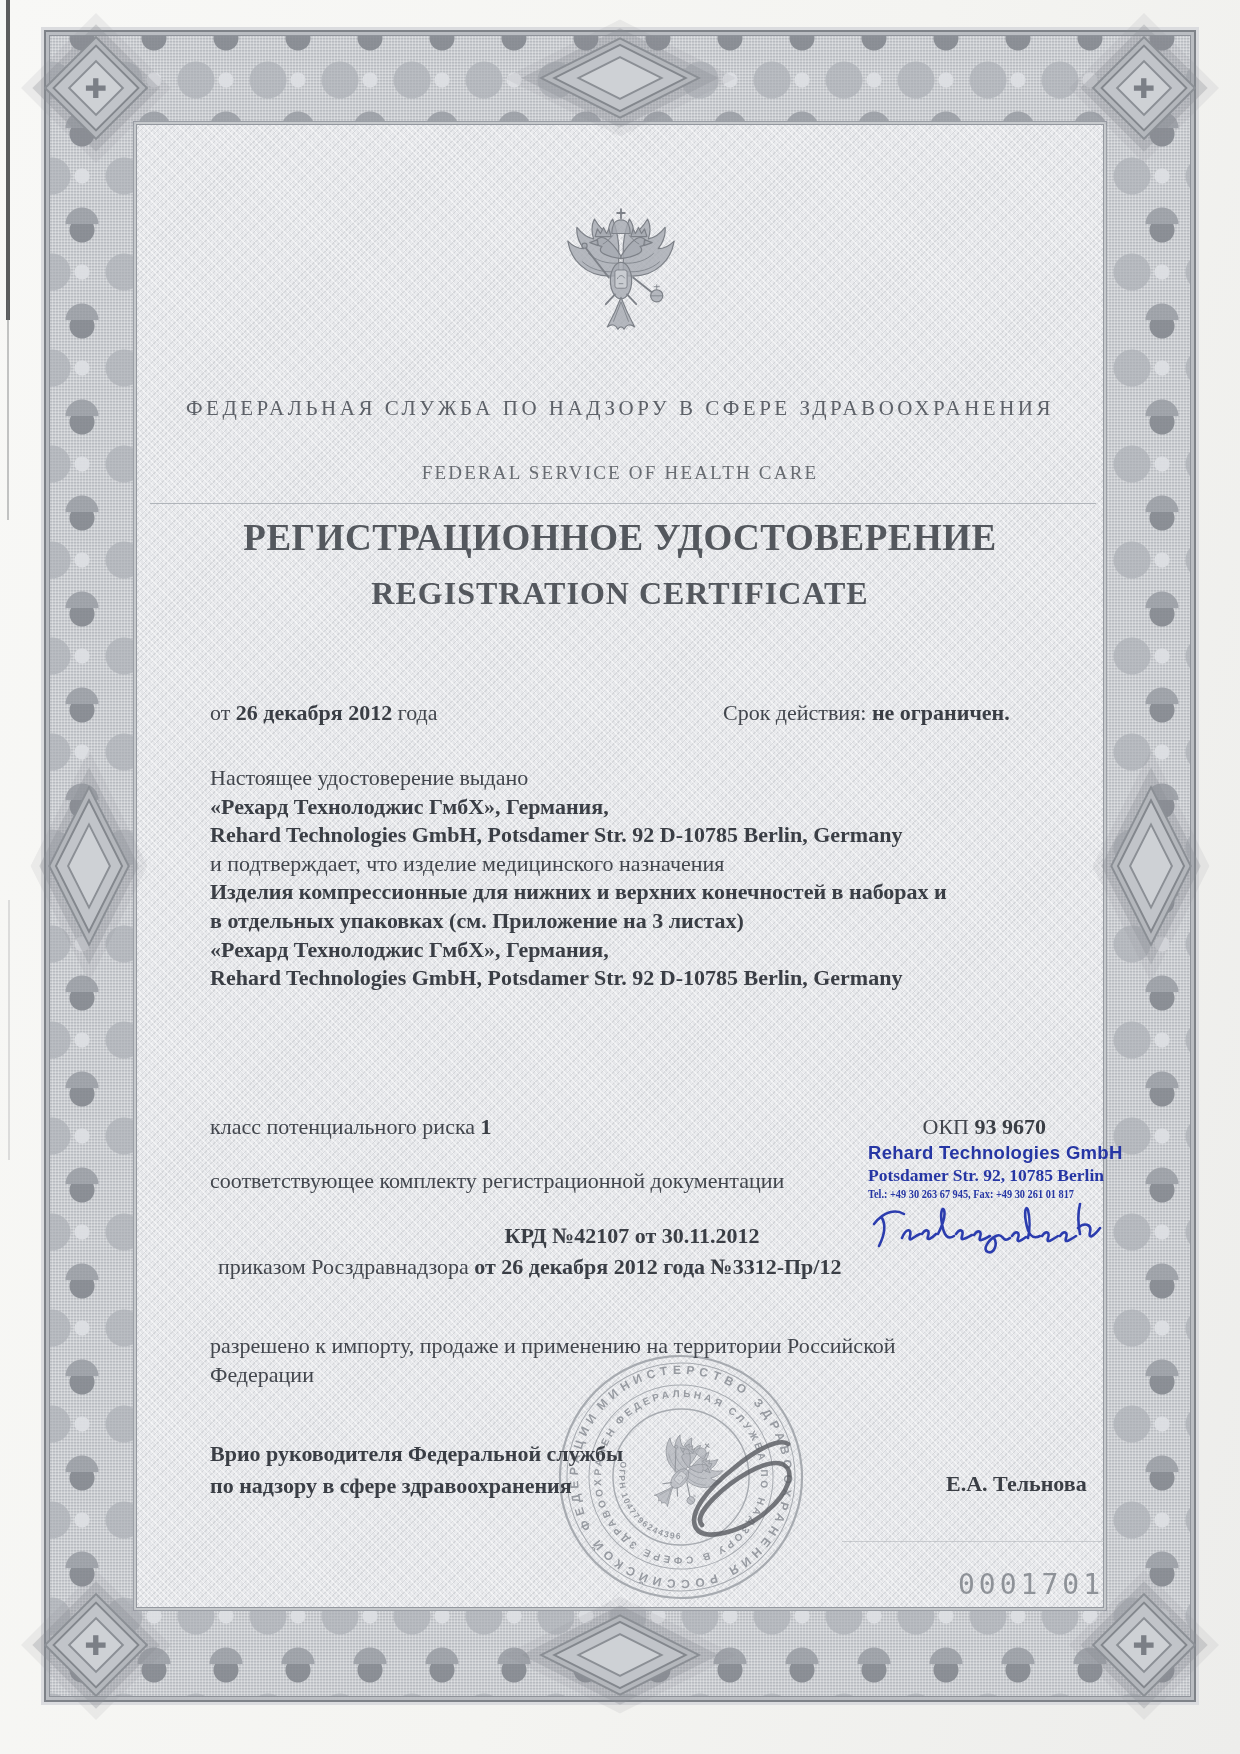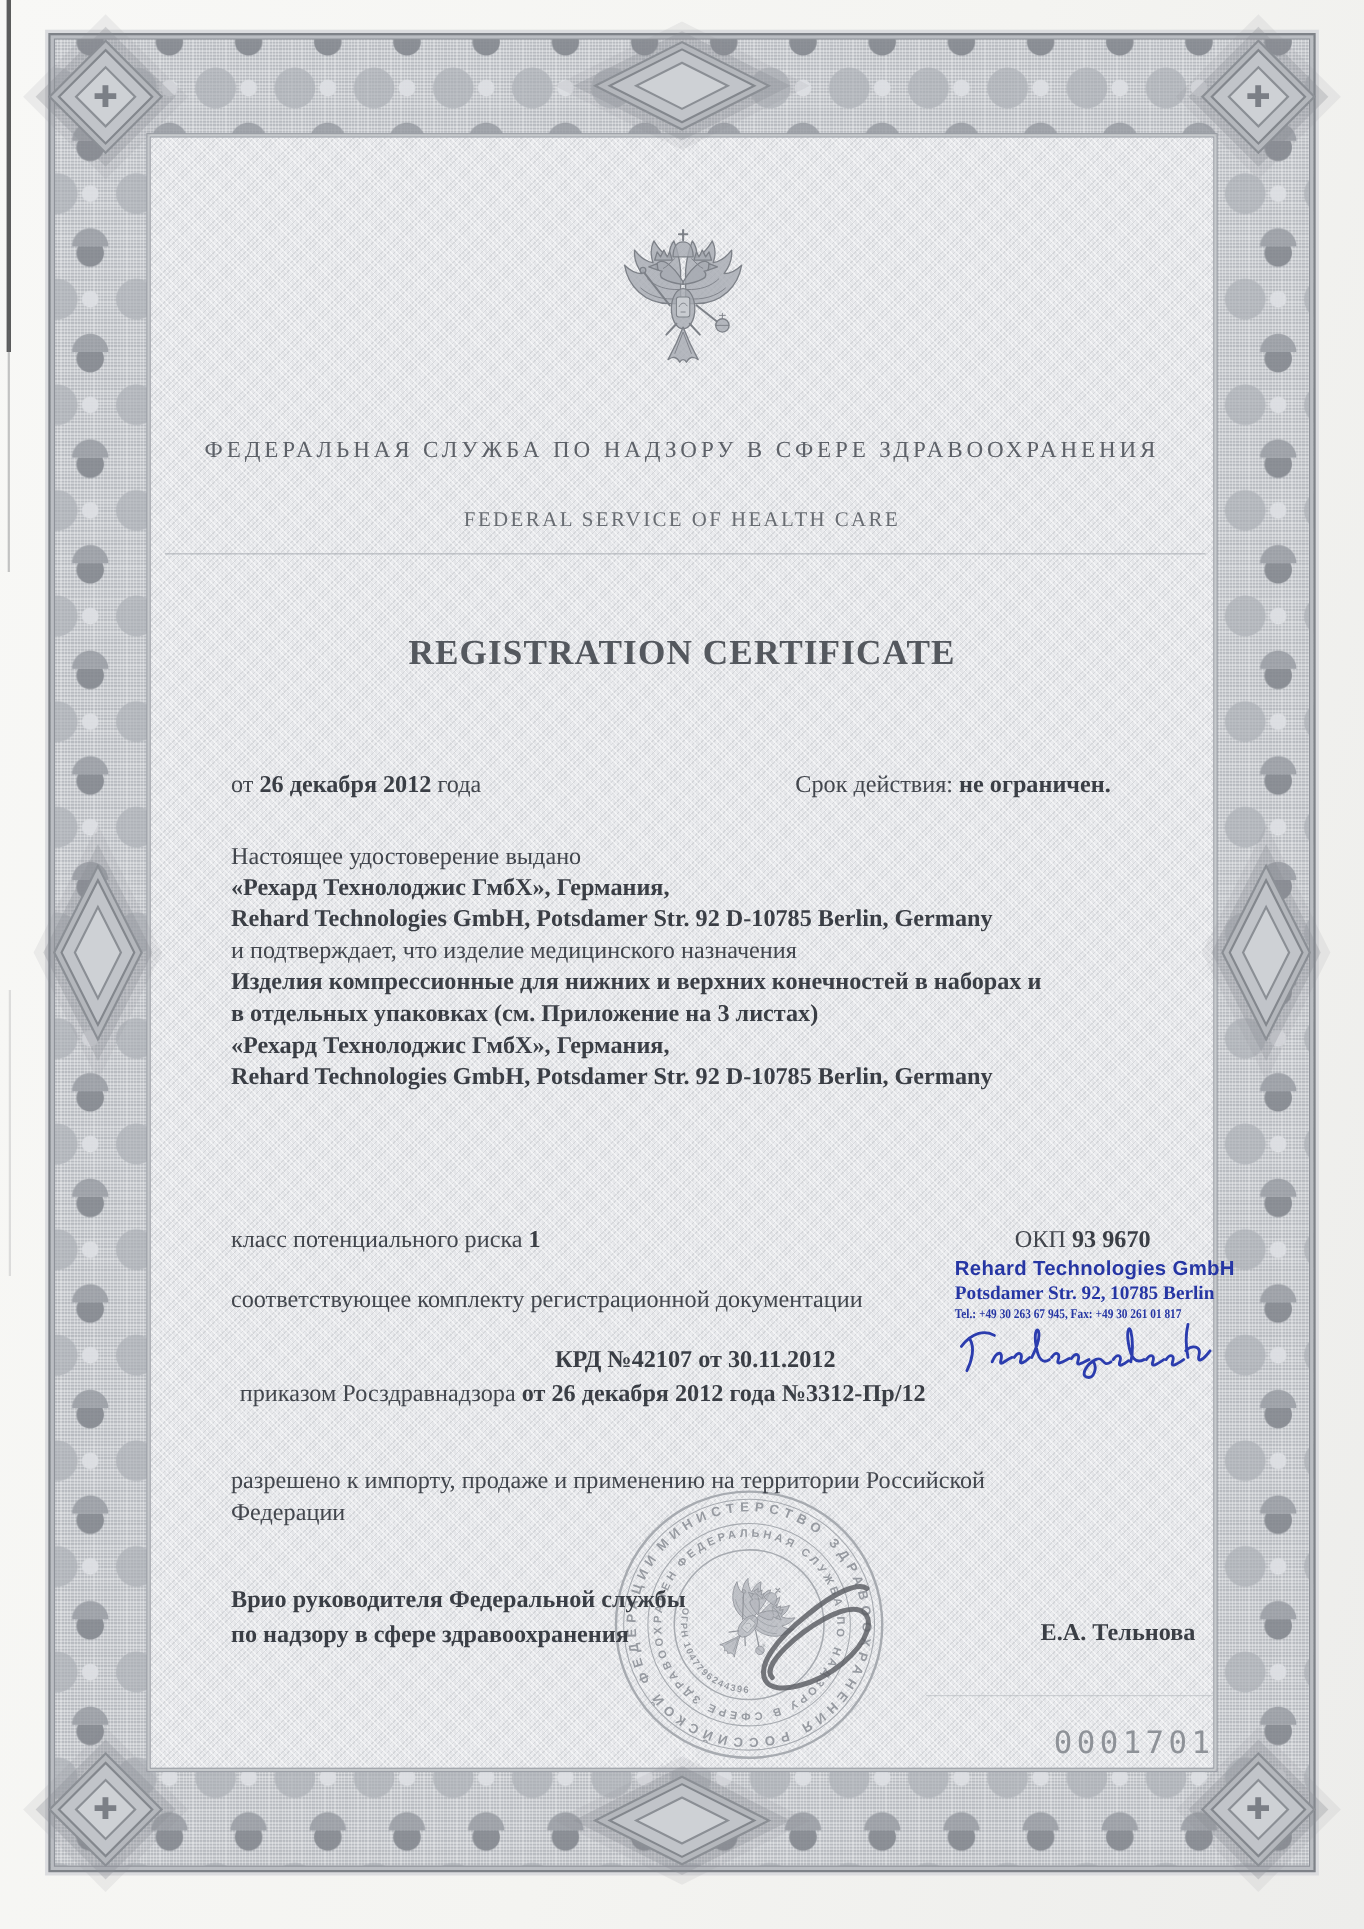--- a/index.html
+++ b/index.html
@@ -166,20 +166,21 @@
         <circle class="eagle-main" cx="147" cy="122" r="8"></circle>
         <path class="eagle-ln" d="M147,114 L147,107 M143,110 L151,110 M139,122 L155,122"></path>
       </g>
     </defs>
     <use href="#dh-eagle"></use>
   </svg>
 
   <div class="txt center agency-ru">ФЕДЕРАЛЬНАЯ СЛУЖБА ПО НАДЗОРУ В СФЕРЕ ЗДРАВООХРАНЕНИЯ</div>
   <div class="txt center agency-en">FEDERAL SERVICE OF HEALTH CARE</div>
   <div class="divider"></div>
+  <div class="txt center title-ru">РЕГИСТРАЦИОННОЕ УДОСТОВЕРЕНИЕ</div>
   <div class="txt center title-en">REGISTRATION CERTIFICATE</div>
 
   <div class="txt body-size issue-date">
     <span>от</span>
     <span class="b">26 декабря 2012</span>
     <span>года</span>
   </div>
   <div class="txt body-size validity">
     <span>Срок действия:</span>
     <span class="b">не ограничен.</span>

